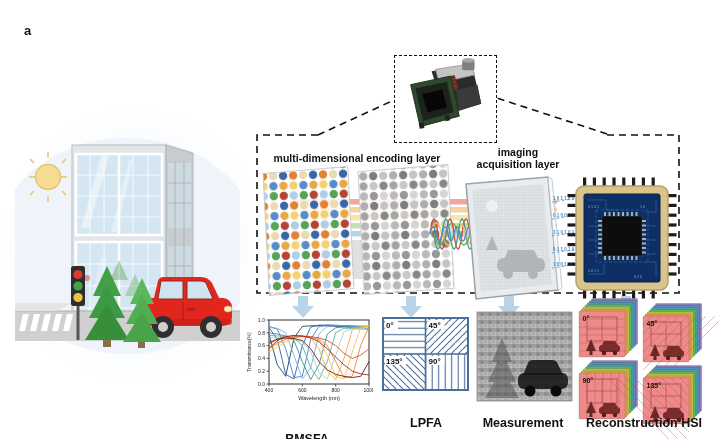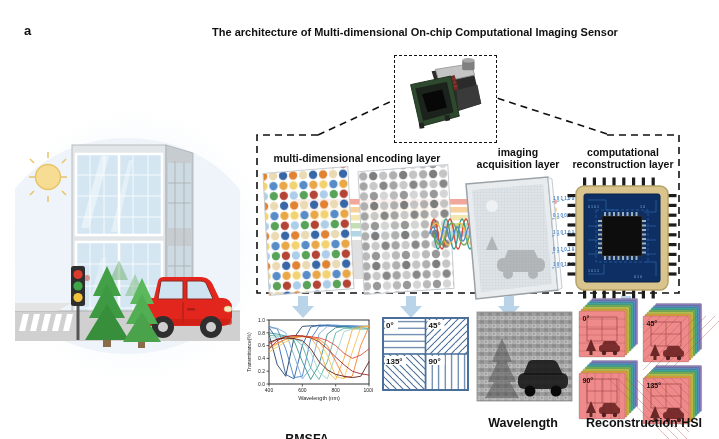--- a/index.html
+++ b/index.html
@@ -23,21 +23,20 @@
   #camera-box{left:394px;top:55px;width:103px;height:88px;border:1.6px dashed #111;box-sizing:border-box;background:#fff;}
 </style>
 </head>
 <body>
 
 <div id="page">
 
   <div id="glow" class="abs"></div>
 
   <div id="panel-label" class="abs lbl">a</div>
-  <div id="fig-title" class="abs lbl">The architecture of Multi-dimensional On-chip Computational Imaging Sensor</div>
 
   <svg class="abs" style="left:15px;top:128px;" width="225" height="227" viewBox="0 0 225 227">
     <ellipse cx="112" cy="118" rx="132" ry="108" fill="#eef4f9"></ellipse>
 
     <g>
       <rect x="57" y="17" width="94" height="188" fill="#e3e6e8" stroke="#b6bcc0" stroke-width="1"></rect>
       <polygon points="151,17 178,25 178,205 151,205" fill="#c6ccd0" stroke="#aab0b4" stroke-width="0.8"></polygon>
       <rect x="153" y="35" width="23" height="65" fill="#cddae2"></rect>
       <rect x="153" y="118" width="23" height="77" fill="#cddae2"></rect>
       <path d="M160,33 V197 M169,34 V197 M153,55 H176 M153,75 H176 M153,138 H176 M153,160 H176 M153,180 H176" stroke="#a8aeb2" stroke-width="0.8" fill="none"></path>
@@ -539,21 +538,18 @@
       <text x="22" y="11.8" font-size="5" text-anchor="end" fill="#222">1.0</text>
       <text x="76" y="90" font-size="5.5" text-anchor="middle" fill="#222">Wavelength (nm)</text>
       <text x="8" y="42" font-size="5" text-anchor="middle" fill="#222" transform="rotate(-90 8 42)">Transmittance(%)</text>
     </svg>
 
   <div id="lbl-encoding" class="abs lbl">multi-dimensional encoding layer</div>
   <div id="lbl-acquisition" class="abs lbl">
     <span>imaging</span><br>
     <span>acquisition layer</span>
   </div>
-  <div id="lbl-reconstruction" class="abs lbl">
-    <span>computational</span><br>
-    <span>reconstruction layer</span>
-  </div>
 
   <div id="lbl-bmsfa" class="abs lbl bottom-lbl">BMSFA</div>
-  <div id="lbl-measurement" class="abs lbl bottom-lbl">Wavelength</div>
+  <div id="lbl-lpfa" class="abs lbl bottom-lbl">LPFA</div>
+  <div id="lbl-measurement" class="abs lbl bottom-lbl">Measurement</div>
   <div id="lbl-hsi" class="abs lbl bottom-lbl">Reconstruction HSI</div>
 </div>
 
 </body></html>

